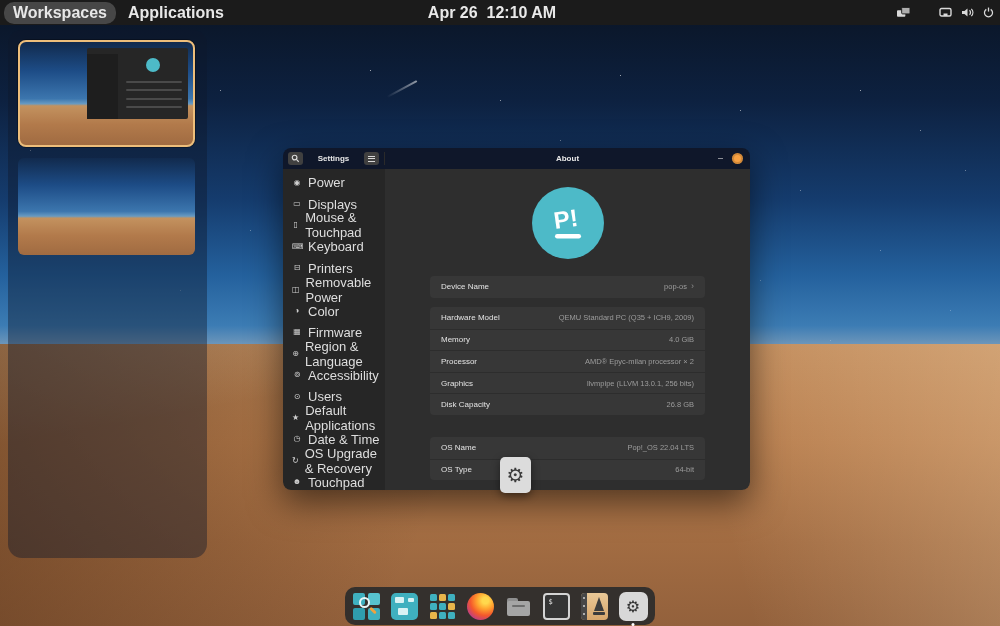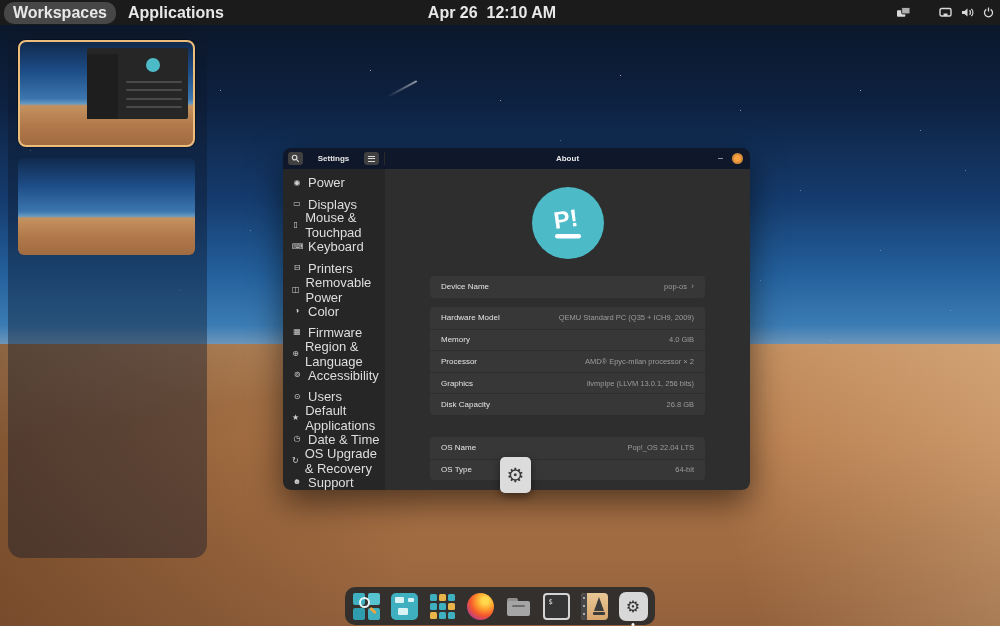--- a/index.html
+++ b/index.html
@@ -285,21 +285,21 @@
       <div class="side-item">
         <span class="icn">◷</span>
         <span class="lbl">Date &amp; Time</span>
       </div>
       <div class="side-item">
         <span class="icn">↻</span>
         <span class="lbl">OS Upgrade &amp; Recovery</span>
       </div>
       <div class="side-item">
         <span class="icn">☻</span>
-        <span class="lbl">Support</span>
+        <span class="lbl">Touchpad</span>
       </div>
     </div>
 
     <div class="pane">
       <div class="logo">
         <svg width="44" height="44" viewBox="0 0 44 44">
           <text x="8" y="27" font-family="Liberation Sans, sans-serif" font-size="24" font-weight="bold" fill="#ffffff" transform="rotate(-8 16 20)">P!</text>
           <rect x="9" y="33" width="26" height="4.5" rx="2.2" fill="#ffffff"></rect>
         </svg>
       </div>

